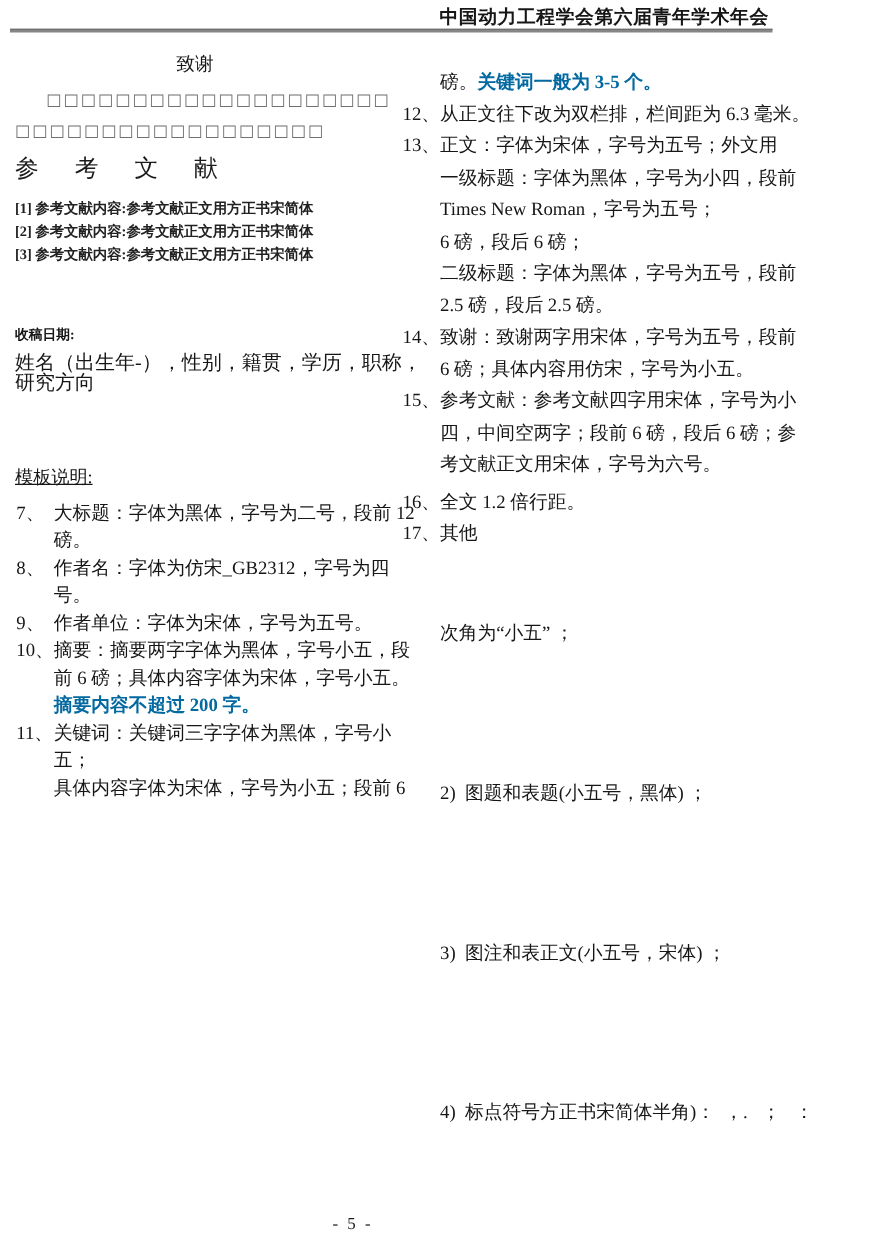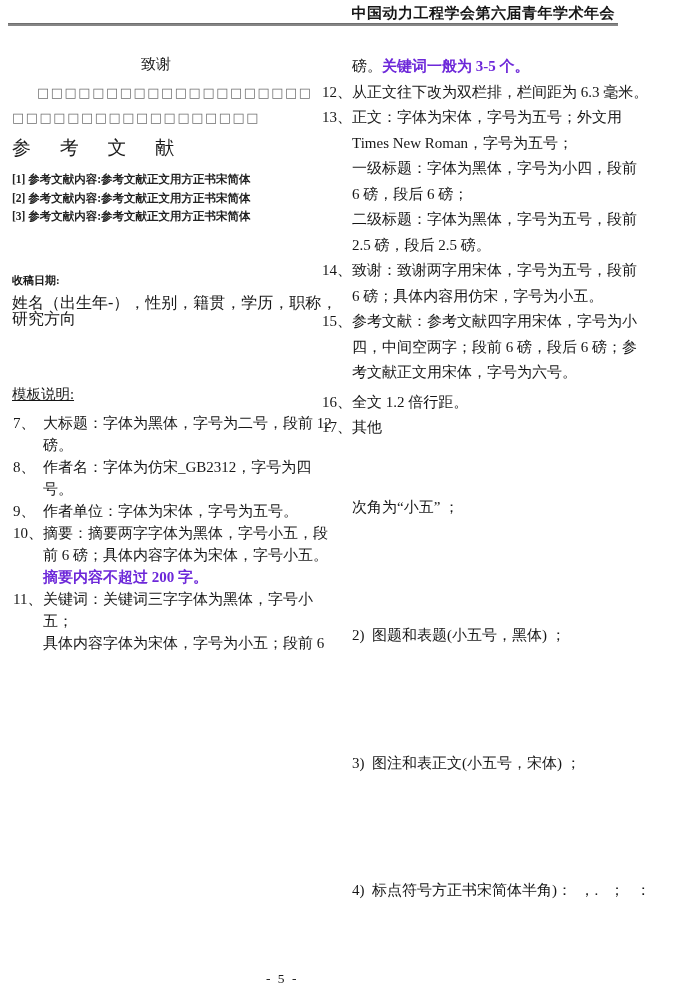--- a/index.html
+++ b/index.html
@@ -11,39 +11,39 @@
   
   .header-title{
     position:absolute;top:4px;left:0;width:615px;text-align:right;
     font-size:15px;font-weight:bold;letter-spacing:.5px;white-space:nowrap;
   }
   .header-rule{
     position:absolute;left:8px;top:23px;width:610px;height:2px;
     background:#868686;border-top:1px solid #6f6f6f;
   }
   
-  .col-left{position:absolute;left:12px;top:48px;width:326px;}
+  .col-left{position:absolute;left:12px;top:36px;width:326px;}
   .col-right{position:absolute;left:322px;top:48px;width:370px;}
   
   .ack-title{margin-top:6px;width:288px;text-align:center;font-size:15px;line-height:20px;}
   .sq{font-family:"DejaVu Sans","Liberation Sans",sans-serif;font-size:13px;
       color:#707070;letter-spacing:1.5px;line-height:25px;white-space:nowrap;}
   .sq1{margin-top:6px;padding-left:25px;}
   .refs-heading{margin-top:6px;font-size:19px;font-weight:400;letter-spacing:12px;line-height:24px;color:#1b1b1b;}
   .ref-list{margin-top:10px;}
   .ref{font-size:11.5px;font-weight:bold;line-height:18.5px;color:#222;}
   .received{margin-top:47px;font-size:11px;font-weight:bold;line-height:15px;}
   .bio-label{margin-top:13px;font-size:11.5px;font-weight:bold;line-height:15px;}
   .bio-text{margin-top:7px;font-size:16px;line-height:16px;}
   .template-note{margin-top:57px;font-size:14.5px;line-height:20px;text-decoration:underline;}
   .left-items{margin-top:8px;}
   .item{position:relative;padding-left:31px;font-size:15px;line-height:22px;}
   .item .num{position:absolute;left:1px;top:0;line-height:22px;}
   .line{line-height:inherit;}
-  .b{font-weight:bold;color:#6d28d9;}
+  .b{font-weight:bold;color:#0369a1;}
   
   .cont-line{margin-top:6px;padding-left:30px;font-size:15px;line-height:25.5px;}
   .ritem{position:relative;padding-left:30px;font-size:15px;line-height:25.5px;}
   .ritem .num{position:absolute;left:0;top:0;line-height:25.5px;}
   .m16{margin-top:4px;}
   .rsub{padding-left:30px;font-size:15px;line-height:25.5px;white-space:pre-wrap;}
   .s1{margin-top:3px;}
   .s2{margin-top:1px;}
   
   .footer{
@@ -110,22 +110,22 @@
     </div>
 
     <div class="ritem">
       <span class="num">12、</span>
       <div class="line">从正文往下改为双栏排，栏间距为 6.3 毫米。</div>
     </div>
 
     <div class="ritem">
       <span class="num">13、</span>
       <div class="line">正文：字体为宋体，字号为五号；外文用</div>
+      <div class="line">一级标题：字体为黑体，字号为小四，段前</div>
       <div class="line">Times New Roman，字号为五号；</div>
-      <div class="line">一级标题：字体为黑体，字号为小四，段前</div>
       <div class="line">6 磅，段后 6 磅；</div>
       <div class="line">二级标题：字体为黑体，字号为五号，段前</div>
       <div class="line">2.5 磅，段后 2.5 磅。</div>
     </div>
 
     <div class="ritem">
       <span class="num">14、</span>
       <div class="line">致谢：致谢两字用宋体，字号为五号，段前</div>
       <div class="line">6 磅；具体内容用仿宋，字号为小五。</div>
     </div>

